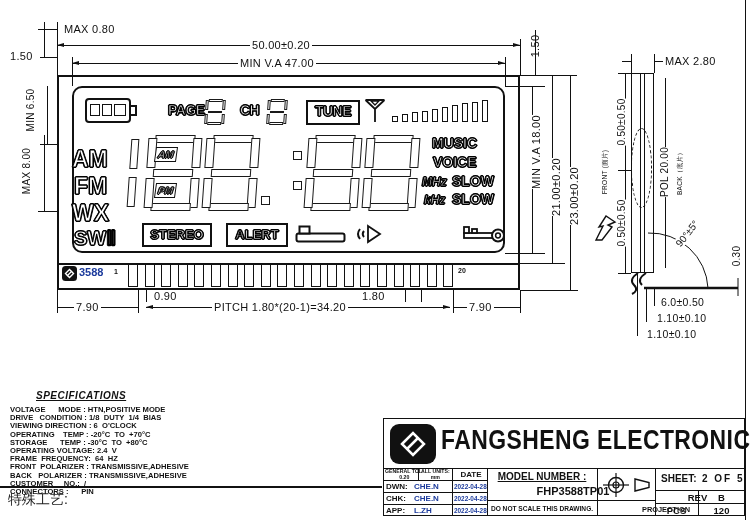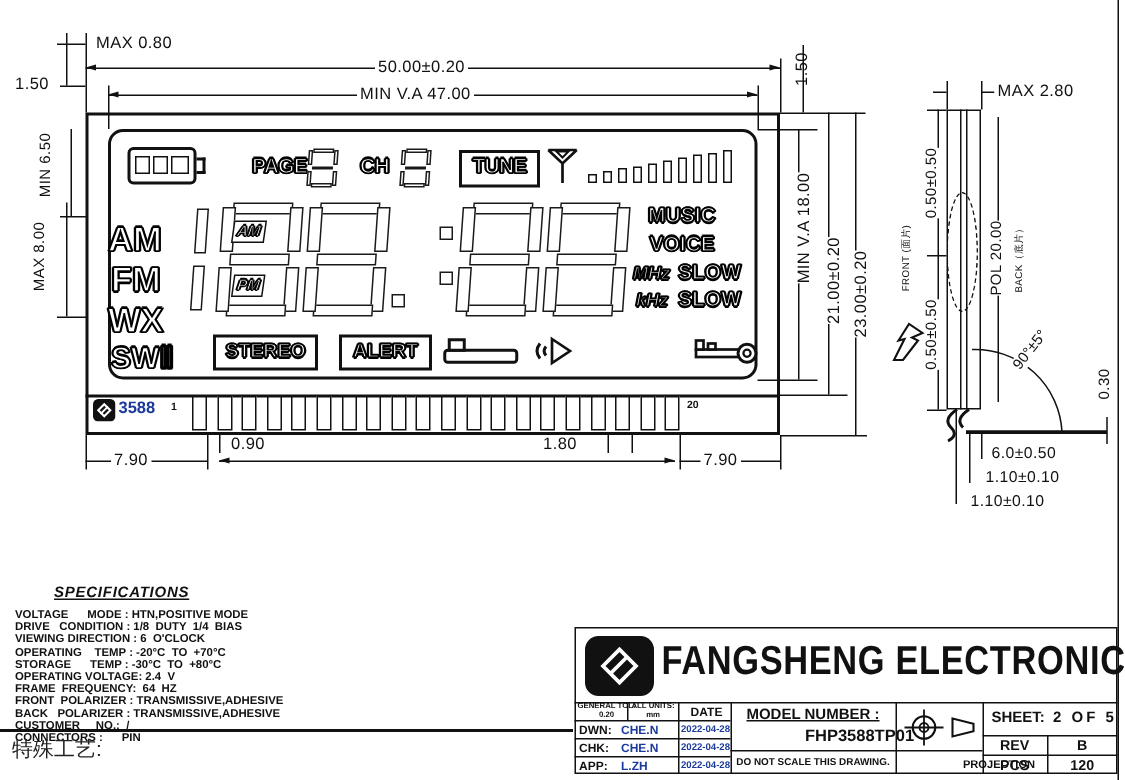--- a/index.html
+++ b/index.html
@@ -252,20 +252,21 @@
   <div class="dl" style="left:74px;top:301px;">7.90</div>
   <div class="vl" style="left:138px;top:288px;height:25px;"></div>
   <div class="vl" style="left:146px;top:290px;height:12px;"></div>
   <div class="dl" style="left:152px;top:290px;">0.90</div>
   <div class="dl" style="left:360px;top:290px;">1.80</div>
   <div class="vl" style="left:405px;top:290px;height:12px;"></div>
   <div class="vl" style="left:421px;top:290px;height:12px;"></div>
   <div class="hl" style="left:146px;top:307px;width:304px;"></div>
   <div class="ar l" style="left:146px;top:305px;"></div>
   <div class="ar r" style="left:443px;top:305px;"></div>
+  <div class="dl" style="left:212px;top:301px;">PITCH  1.80*(20-1)=34.20</div>
   <div class="vl" style="left:453px;top:288px;height:25px;"></div>
   <div class="hl" style="left:453px;top:307px;width:67px;"></div>
   <div class="dl" style="left:467px;top:301px;">7.90</div>
   <div class="vl" style="left:520px;top:290px;height:23px;"></div>
 
   <div style="position:absolute;left:631px;top:73px;width:23px;height:200px;border:1.6px solid #111;box-sizing:border-box;background:#fff;"></div>
   <div class="vl" style="left:640px;top:73px;height:200px;"></div>
   <div class="vl" style="left:644px;top:73px;height:200px;"></div>
   <div style="position:absolute;left:631px;top:128px;width:21px;height:80px;border:1.2px dashed #111;border-radius:50%;box-sizing:border-box;"></div>
 
@@ -375,18 +376,18 @@
     <line x1="1" y1="13" x2="27" y2="13" stroke="#111" stroke-width="1.2"></line>
     <line x1="14" y1="1" x2="14" y2="25" stroke="#111" stroke-width="1.2"></line>
     <circle cx="14" cy="13" r="7.5" fill="none" stroke="#111" stroke-width="1.4"></circle>
     <circle cx="14" cy="13" r="3" fill="none" stroke="#111" stroke-width="1.2"></circle>
     <path d="M33 7 L47 10.5 V15.5 L33 19 Z" fill="none" stroke="#111" stroke-width="1.4"></path>
   </svg>
   <div class="tb-cell" style="left:597px;top:505px;width:58px;text-align:center;font-size:7.4px;padding-left:40px;">PROJECTION</div>
 
   <div class="tb-cell" style="left:661px;top:473px;font-size:10px;">SHEET:</div>
   <div class="tb-cell" style="left:702px;top:473px;font-size:10px;letter-spacing:2px;">2 OF 5</div>
-  <div class="tb-cell" style="left:655px;top:492px;width:43px;text-align:center;font-size:9.5px;">REV</div>
+  <div class="tb-cell" style="left:655px;top:492px;width:43px;text-align:center;font-size:9.5px;padding-left:21px;">REV</div>
   <div class="tb-cell" style="left:698px;top:492px;width:47px;text-align:center;font-size:9.5px;">B</div>
   <div class="tb-cell" style="left:655px;top:505px;width:43px;text-align:center;font-size:9.5px;">PCS</div>
   <div class="tb-cell" style="left:698px;top:505px;width:47px;text-align:center;font-size:9.5px;">120</div>
 
 </div>
 
 </body></html>

